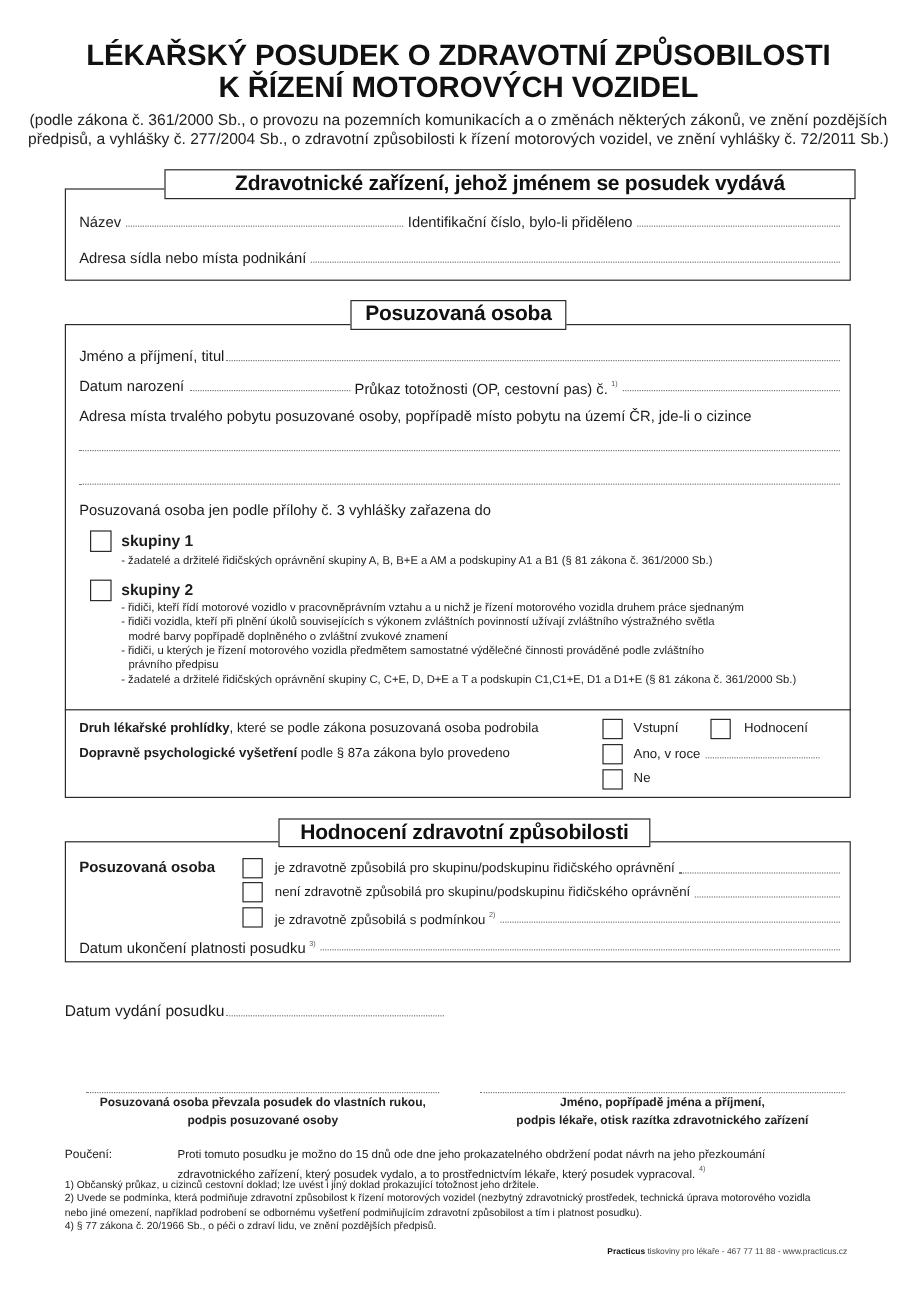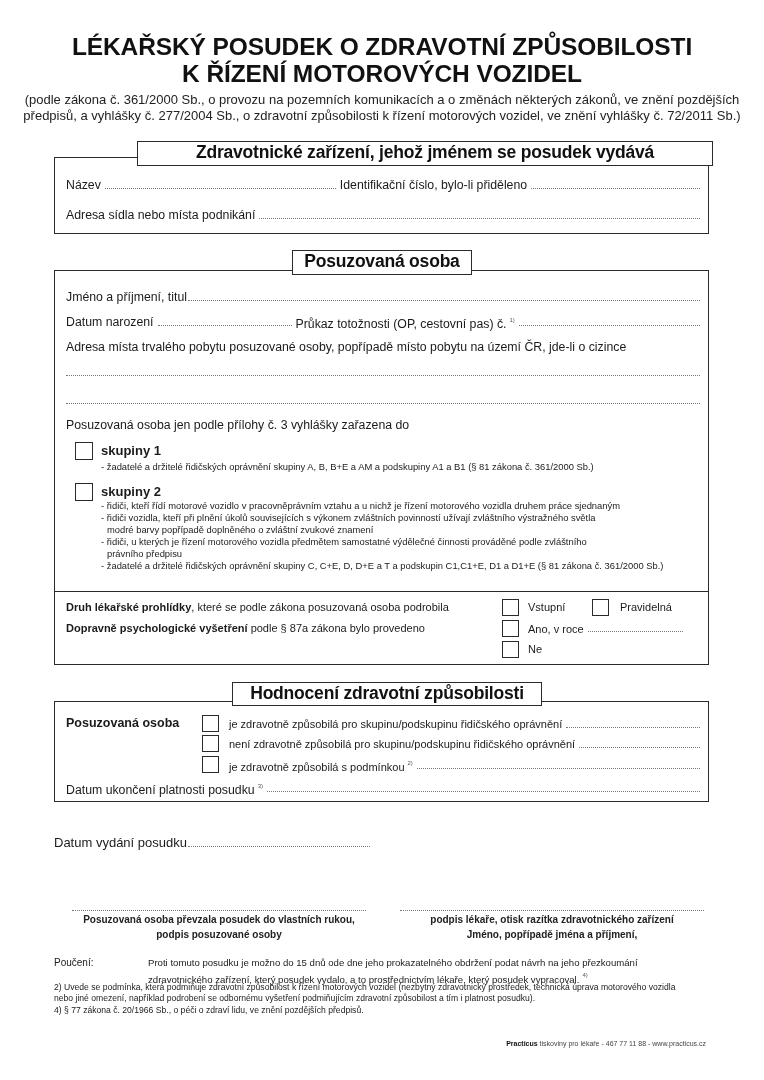--- a/index.html
+++ b/index.html
@@ -96,21 +96,21 @@
 </div>
 
 <div class="sep" style="left:54px;top:591px;width:655px"></div>
 
 <div class="lbl11" style="left:66px;top:599px"><span class="b">Druh lékařské prohlídky</span><span>, které se podle zákona posuzovaná osoba podrobila</span></div>
 <div class="lbl11" style="left:66px;top:620px"><span class="b">Dopravně psychologické vyšetření</span><span> podle § 87a zákona bylo provedeno</span></div>
 
 <div class="cb" style="left:502px;top:599px" aria-checked="false"></div>
 <div class="lbl11" style="left:528px;top:599px">Vstupní</div>
 <div class="cb" style="left:592px;top:599px" aria-checked="false"></div>
-<div class="lbl11" style="left:620px;top:599px">Pravidelná</div>
+<div class="lbl11" style="left:620px;top:599px">Hodnocení</div>
 
 <div class="cb" style="left:502px;top:620px" aria-checked="false"></div>
 <div class="row s11" style="left:528px;top:620px;width:155px;height:17px">
   <span>Ano, v roce</span>
   <span class="dots"></span>
 </div>
 <div class="cb" style="left:502px;top:641px" aria-checked="false"></div>
 <div class="lbl11" style="left:528px;top:641px">Ne</div>
 
 <div class="box" style="left:54px;top:701px;width:655px;height:101px"></div>
@@ -148,29 +148,30 @@
   <span class="dots" style="margin-left:1px"></span>
 </div>
 
 <div class="sig-line" style="left:72px;top:910px;width:294px"></div>
 <div class="sig-text" style="left:62px;top:912px;width:314px">
   <div>Posuzovaná osoba převzala posudek do vlastních rukou,</div>
   <div>podpis posuzované osoby</div>
 </div>
 <div class="sig-line" style="left:400px;top:910px;width:304px"></div>
 <div class="sig-text" style="left:385px;top:912px;width:334px">
+  <div>Jméno, popřípadě jména a příjmení,</div>
   <div>podpis lékaře, otisk razítka zdravotnického zařízení</div>
-  <div>Jméno, popřípadě jména a příjmení,</div>
 </div>
 
 <div class="notice-label">Poučení:</div>
 <div class="notice-text">
   <div>Proti tomuto posudku je možno do 15 dnů ode dne jeho prokazatelného obdržení podat návrh na jeho přezkoumání</div>
   <div><span>zdravotnického zařízení, který posudek vydalo, a to prostřednictvím lékaře, který posudek vypracoval.</span><sup class="fn">4)</sup></div>
 </div>
 
 <div class="footnotes">
+  <div>1) Občanský průkaz, u cizinců cestovní doklad; lze uvést i jiný doklad prokazující totožnost jeho držitele.</div>
   <div>2) Uvede se podmínka, která podmiňuje zdravotní způsobilost k řízení motorových vozidel (nezbytný zdravotnický prostředek, technická úprava motorového vozidla</div>
   <div>nebo jiné omezení, například podrobení se odbornému vyšetření podmiňujícím zdravotní způsobilost a tím i platnost posudku).</div>
   <div>4) § 77 zákona č. 20/1966 Sb., o péči o zdraví lidu, ve znění pozdějších předpisů.</div>
 </div>
 
 <div class="footer"><span class="b" style="color:#111">Practicus</span><span> tiskoviny pro lékaře - 467 77 11 88 - www.practicus.cz</span></div>
 
 </body></html>

